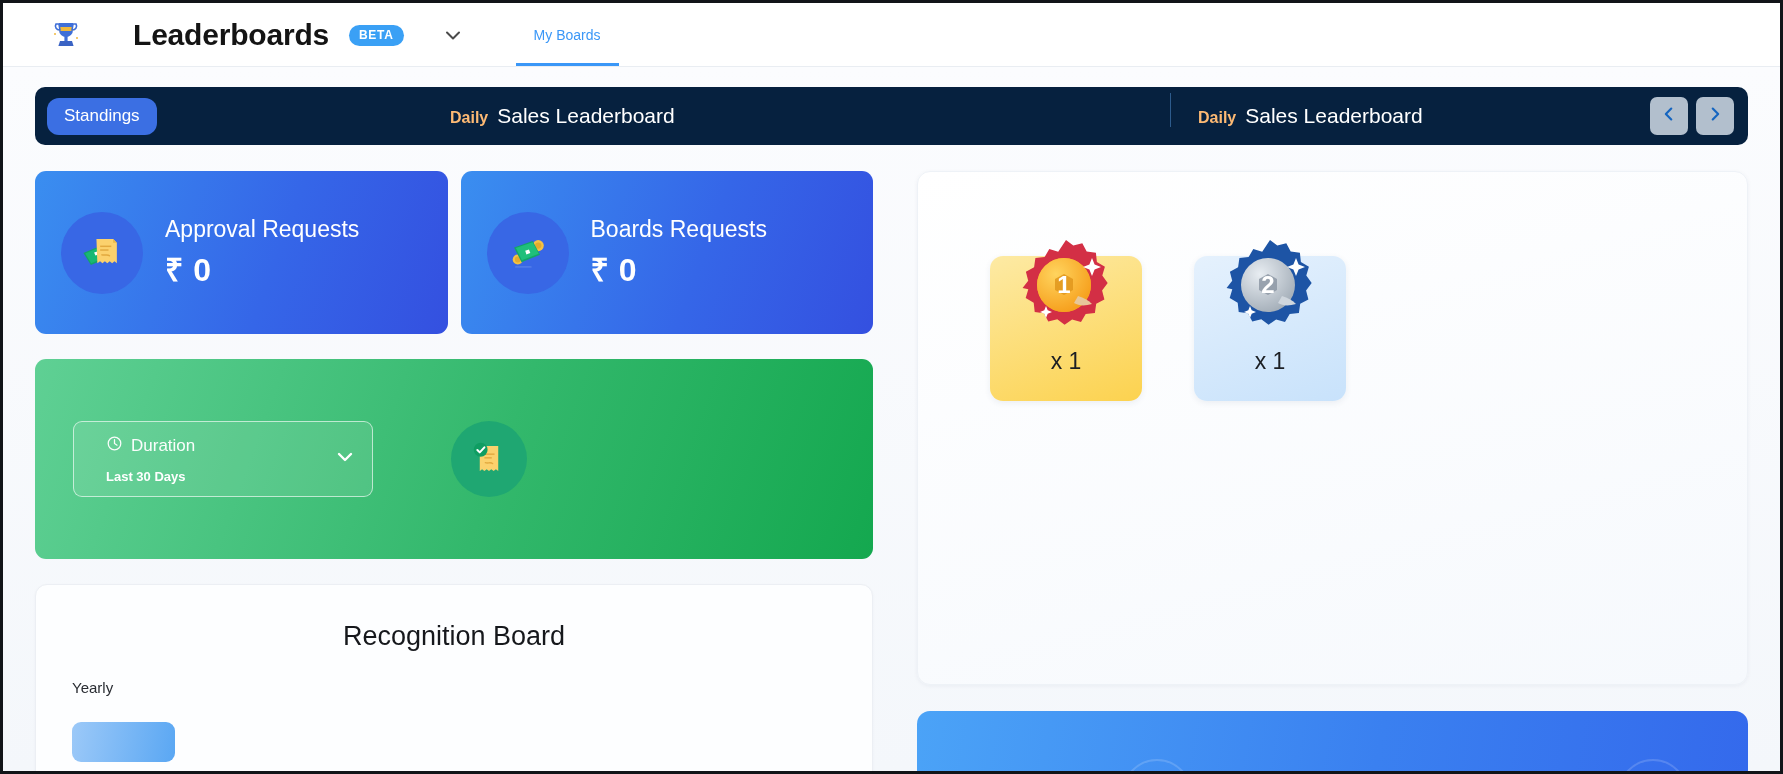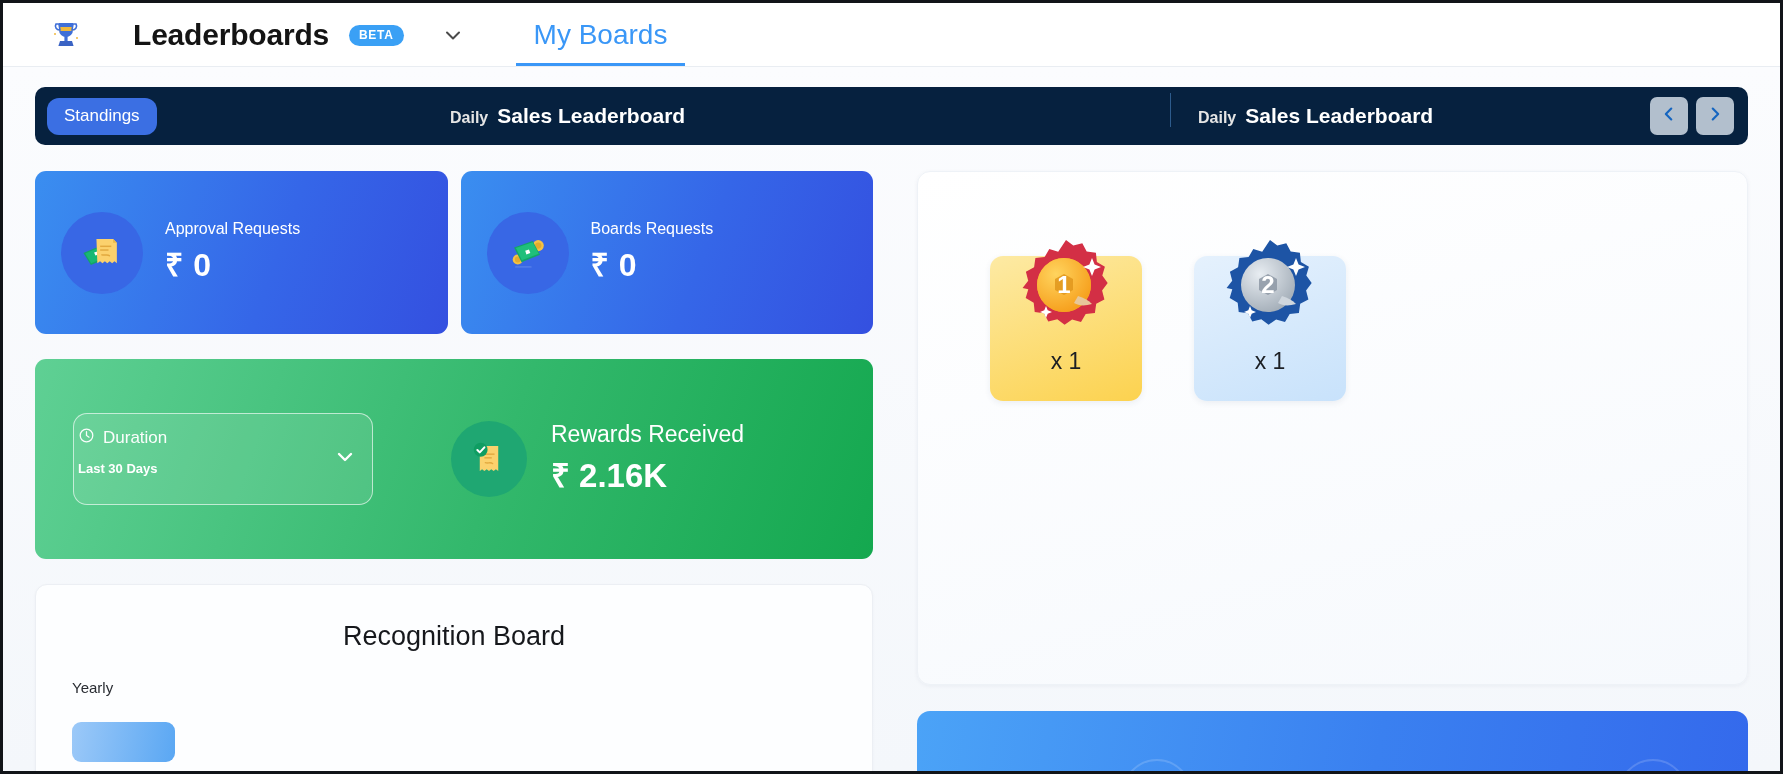--- a/index.html
+++ b/index.html
@@ -40,21 +40,21 @@
     margin-left: 6px;
   }
   .brand-chevron {
     margin-left: 24px;
     width: 22px; height: 22px;
     color: #4b4b4b;
     display: flex; align-items: center; justify-content: center;
   }
   .tabs { display: flex; margin-left: 52px; height: 64px; align-items: center; }
   .tab {
-    font-size: 28px;
+    font-size: 14px;
     color: #3a97f7;
     font-weight: 500;
     height: 64px;
     display: flex;
     align-items: center;
     padding: 0 18px;
     position: relative;
   }
   .tab.active::after {
     content: "";
@@ -96,28 +96,28 @@
     padding: 8px 17px 9px;
     white-space: nowrap;
   }
   .board-title {
     display: flex;
     align-items: baseline;
     gap: 9px;
     white-space: nowrap;
   }
   .board-title .period {
-    color: #e5e5e5;
+    color: #fdba74;
     font-size: 16px;
     font-weight: 600;
   }
   .board-title .name {
     color: #ffffff;
     font-size: 21px;
-    font-weight: 700;
+    font-weight: 400;
   }
   .board-slot-1 { position: absolute; left: 415px; }
   .board-slot-2 { position: absolute; left: 1135px; padding-left: 28px; }
   .board-slot-2::before {
     content: "";
     position: absolute;
     left: 0; top: -11px;
     width: 1px; height: 34px;
     background: #2d5b8c;
   }
@@ -162,21 +162,21 @@
     width: 82px; height: 82px;
     border-radius: 50%;
     background: #3867e5;
     display: flex;
     align-items: center;
     justify-content: center;
     flex: none;
   }
   .stat-text .label {
     color: #ffffff;
-    font-size: 16px;
+    font-size: 23px;
     font-weight: 400;
     margin-bottom: 4px;
   }
   .stat-text .value {
     color: #ffffff;
     font-size: 32px;
     font-weight: 700;
     letter-spacing: 0.5px;
   }
 
@@ -186,25 +186,25 @@
     height: 200px;
     border-radius: 11px;
     background: linear-gradient(110deg, #5fd094 0%, #33b86c 55%, #14a84f 100%);
     display: flex;
     align-items: center;
     padding: 0 38px;
     gap: 78px;
   }
   .duration-box {
     width: 300px;
-    height: 92px;
+    height: 76px;
     border: 1.5px solid rgba(255,255,255,0.62);
-    border-radius: 14px;
+    border-radius: 9px;
     background: rgba(255,255,255,0.10);
-    padding: 13px 4px;
+    padding: 13px 32px;
     position: relative;
   }
   .duration-label {
     display: flex;
     align-items: center;
     gap: 8px;
     color: #ffffff;
     font-size: 17px;
     opacity: 0.97;
   }
@@ -465,24 +465,20 @@
           <div class="rewards-icon-circle">
             <svg viewBox="0 0 52 52" width="48" height="48">
               <path d="M16 12h20v27l-2.5-2-2.5 2-2.5-2-2.5 2-2.5-2-2.5 2-2.5-2-2.5 2z" fill="#fbd16d"></path>
               <rect x="21" y="20" width="11" height="1.5" fill="#e2a93f"></rect>
               <rect x="21" y="24" width="8" height="1.5" fill="#e2a93f"></rect>
               <path d="M22 30c3 1 6-1 8 1" fill="none" stroke="#e2a93f" stroke-width="1.5" stroke-linecap="round"></path>
               <circle cx="17" cy="16" r="7.5" fill="#0f9d62"></circle>
               <path d="M13.4 16.2l2.6 2.6 5-5.4" fill="none" stroke="#ffffff" stroke-width="2.2" stroke-linecap="round" stroke-linejoin="round"></path>
             </svg>
           </div>
-          <div class="rewards-text">
-            <div class="label">Rewards Received</div>
-            <div class="value">₹ 2.16K</div>
-          </div>
         </div>
       </div>
 
       <div class="recognition-card">
         <div class="recognition-title">Recognition Board</div>
         <div class="recognition-sub">Yearly</div>
         <div class="recognition-pill"></div>
       </div>
 
     </div>

